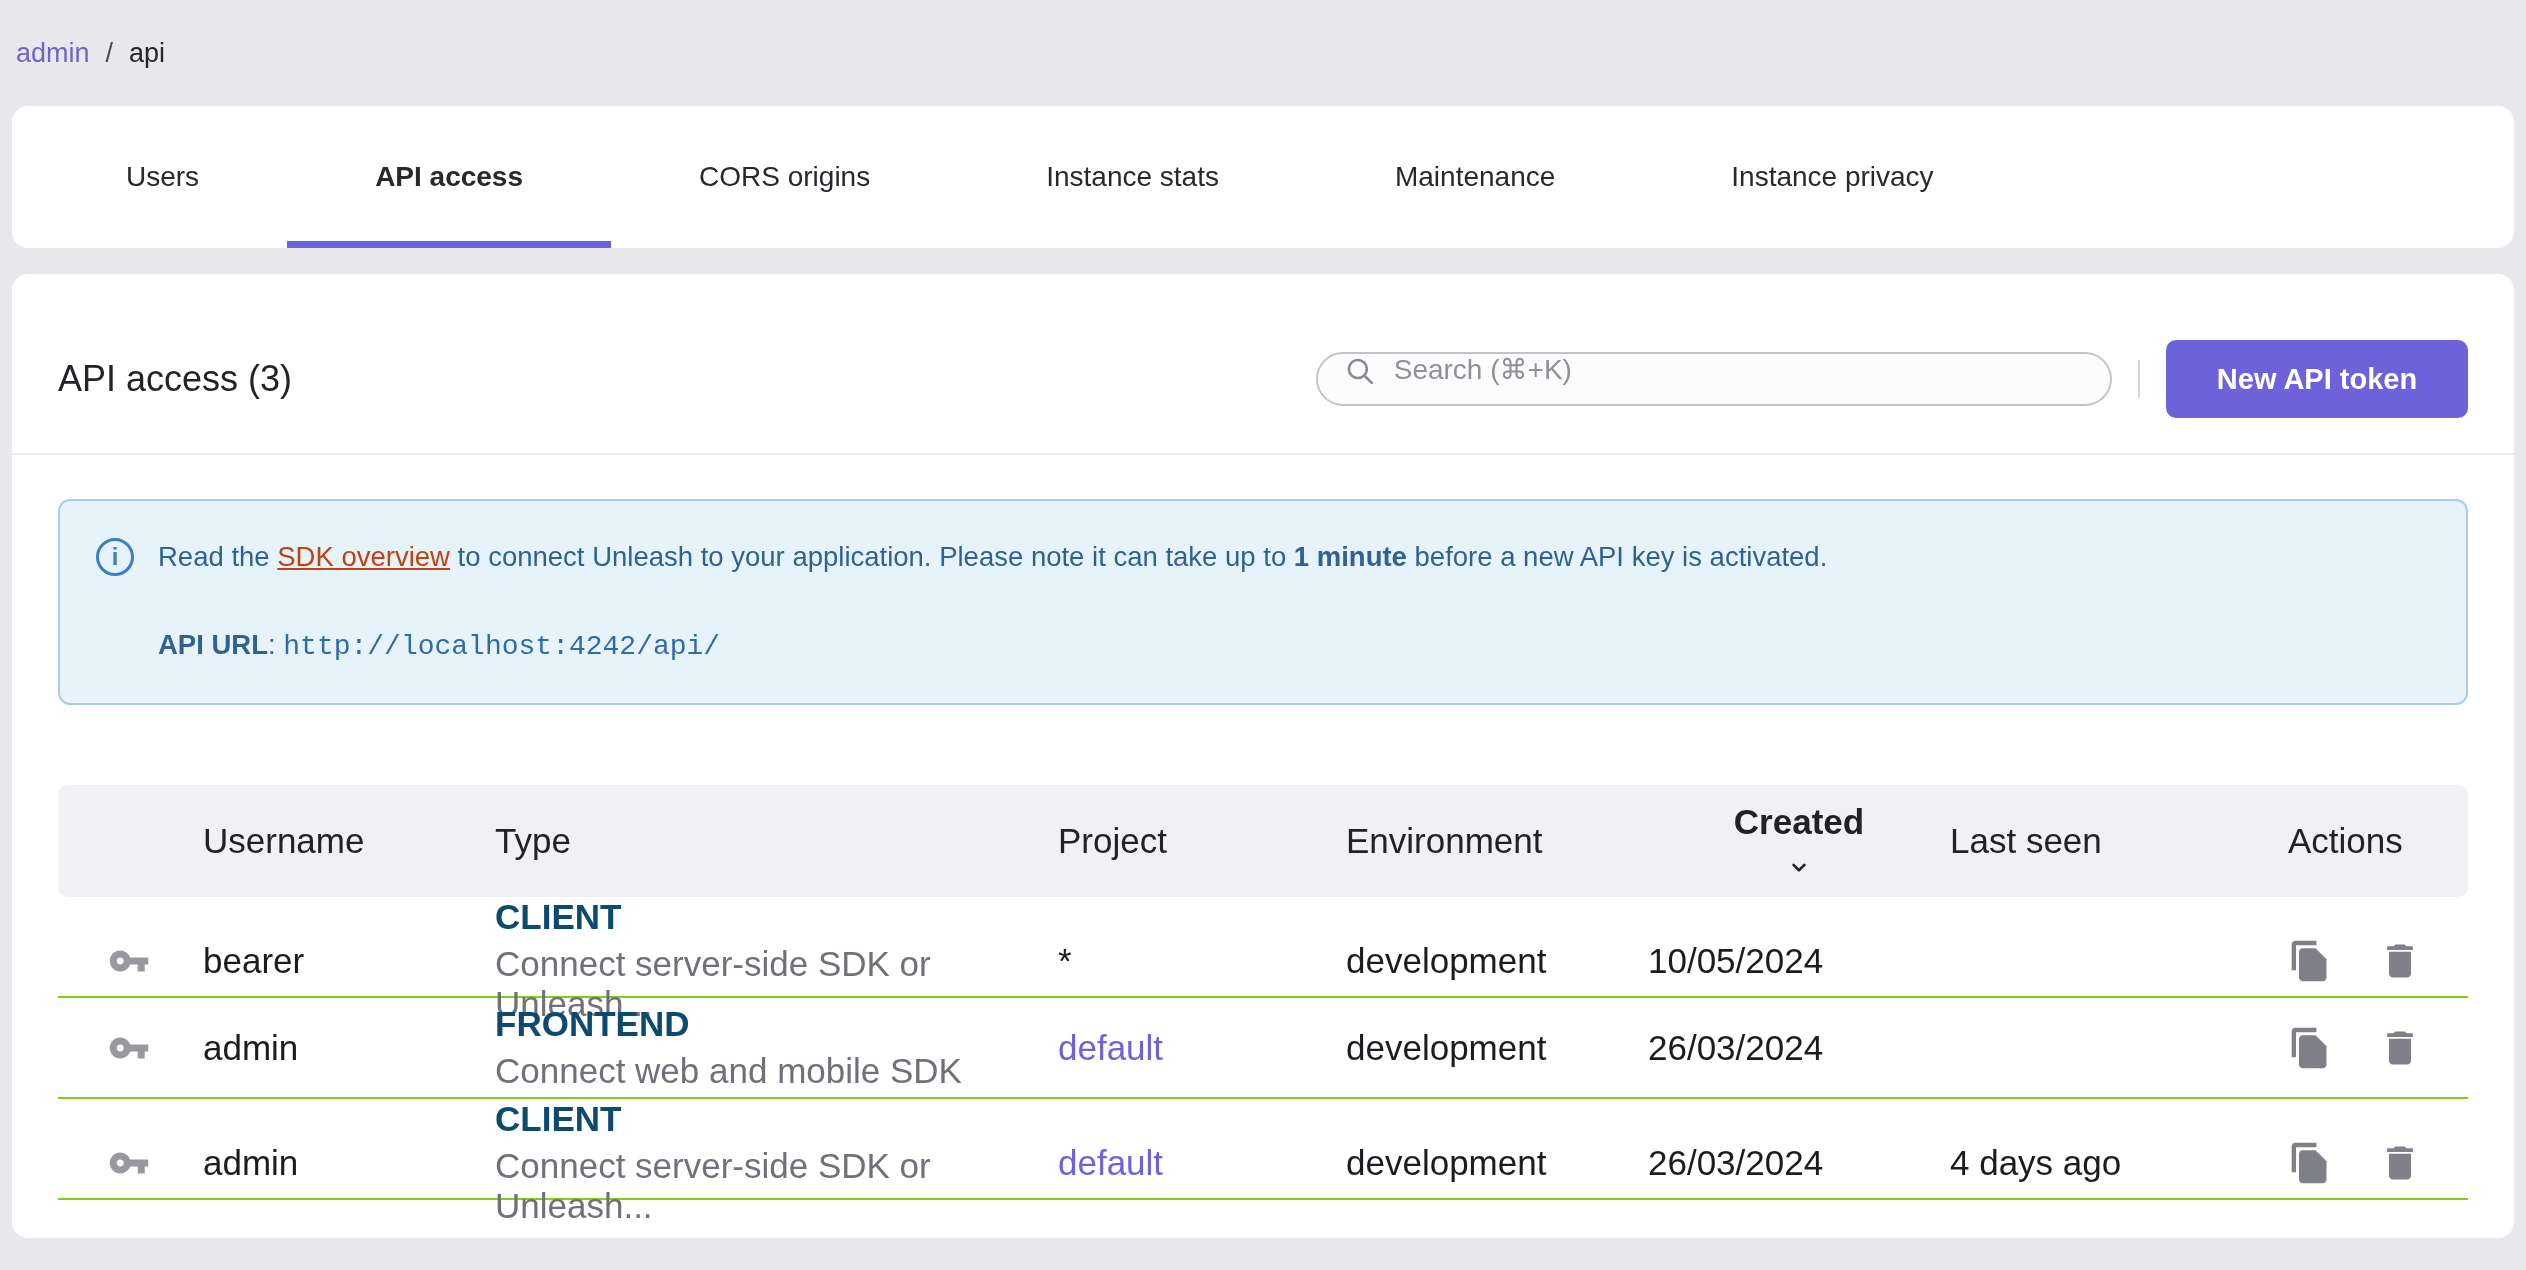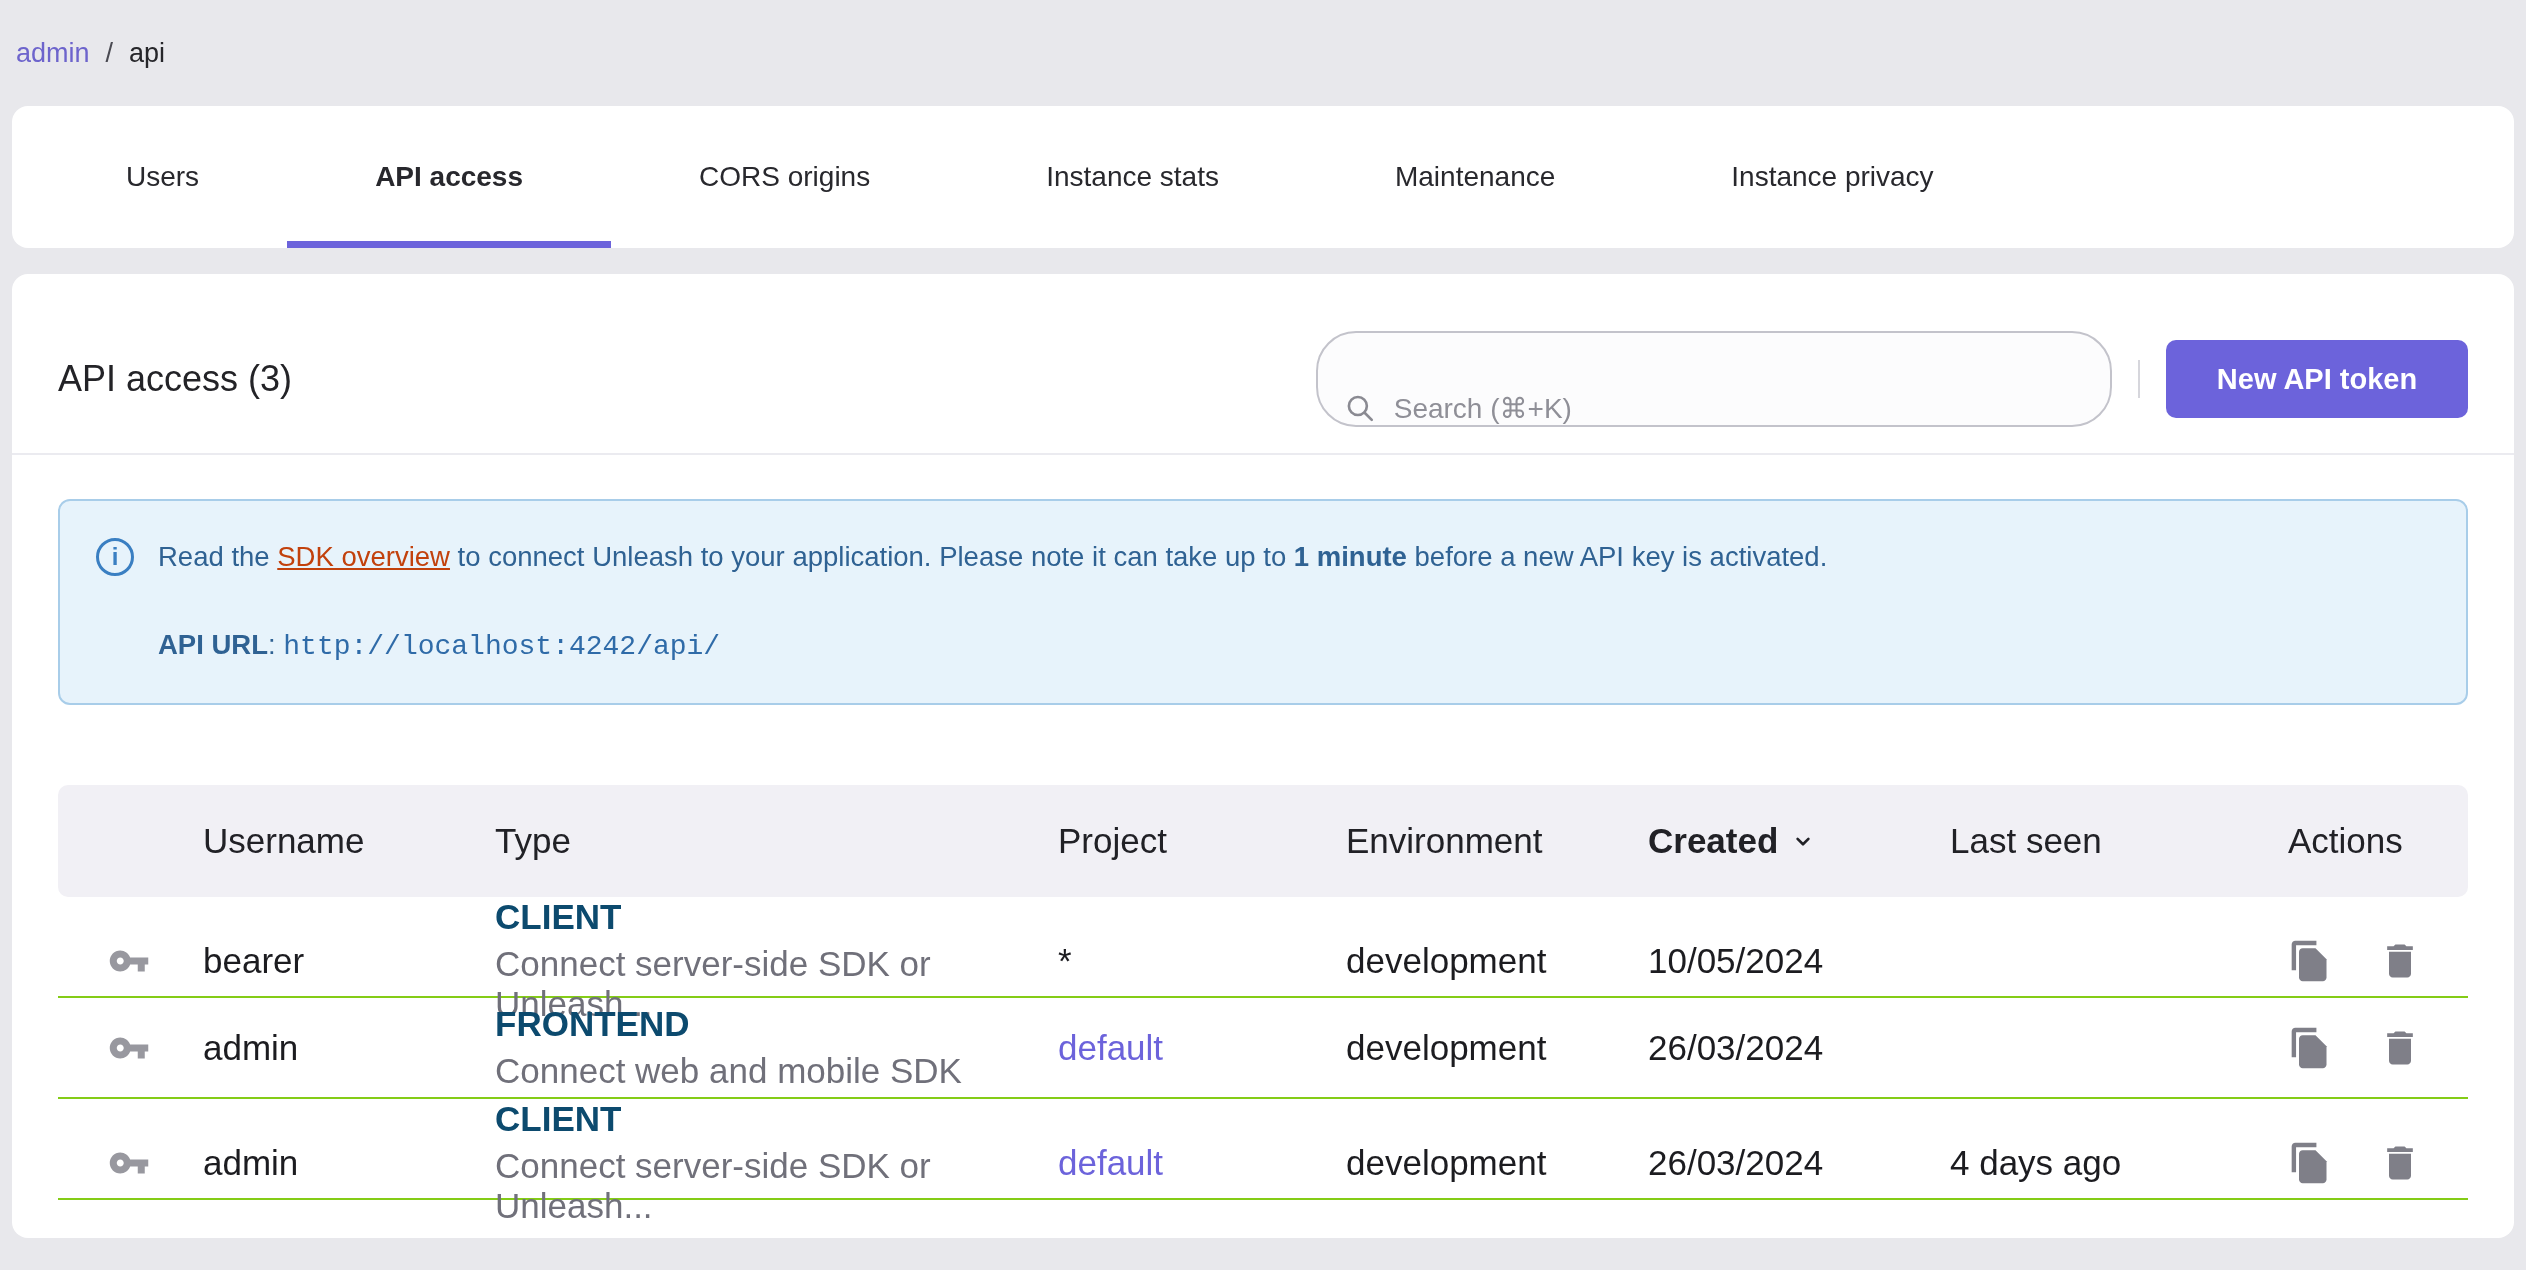--- a/index.html
+++ b/index.html
@@ -22,21 +22,21 @@
   .tab { position: relative; display: flex; align-items: center; justify-content: center; padding: 0 88px; font-size: 28px; color: #28282D; cursor: pointer; white-space: nowrap; }
   .tab.active { font-weight: 700; }
   .tab.active::after { content: ""; position: absolute; left: 0; right: 0; bottom: 0; height: 7px; background: var(--accent); }
 
   
   .main-card { margin: 26px 12px 0; background: #FFFFFF; border-radius: 16px; height: 964px; overflow: hidden; }
   .card-header { height: 150px; display: flex; align-items: center; padding: 0 46px; border-bottom: 2px solid #EBEBF0; margin-top: 31px; }
   .page-title { font-size: 36px; color: #232327; font-weight: 400; }
   .header-spacer { flex: 1; }
 
-  .search-box { width: 796px; height: 96px; border: 2px solid #C3C3CB; border-radius: 40px; display: flex; align-items: flex-end; padding: 0 26px; gap: 18px; background: #FCFCFD; }
+  .search-box { width: 796px; height: 54px; border: 2px solid #C3C3CB; border-radius: 40px; display: flex; align-items: flex-start; padding: 0 26px; gap: 18px; background: #FCFCFD; }
   .search-box input { border: none; outline: none; background: transparent; font-size: 28px; width: 100%; font-family: "Liberation Sans", sans-serif; color: #333; }
   .search-box input::placeholder { color: #8F8F97; }
 
   .v-divider { width: 2px; height: 38px; background: #D6D6DC; margin: 0 26px; flex: none; }
 
   .primary-btn { width: 302px; height: 78px; background: var(--accent); color: #FFFFFF; font-size: 29px; font-weight: 700; border: none; border-radius: 10px; cursor: pointer; font-family: "Liberation Sans", sans-serif; flex: none; }
 
   
   .info-box { margin: 44px 46px 0; background: #E7F3FB; border: 2px solid #A8CDE9; border-radius: 12px; padding: 36px 36px; font-size: 27.5px; color: #2F6293; line-height: 40px; }
   .info-line1 { display: flex; align-items: center; gap: 24px; }
@@ -44,21 +44,21 @@
   .sdk-link { text-decoration: underline; color: #c2410c; cursor: pointer; }
   .bold { font-weight: 700; }
   .info-line2 { margin-top: 48px; padding-left: 62px; }
   .api-url-label { font-weight: 700; }
   .api-url-value { font-family: "Liberation Mono", monospace; color: #2F6BA8; font-size: 28px; }
 
   
   .token-table { margin: 80px 46px 0; font-size: 35px; --cols: 145px 292px 563px 288px 302px 302px 338px 1fr; }
   .thead { display: grid; grid-template-columns: var(--cols); height: 112px; align-items: center; background: #F1F0F5; border-radius: 10px; color: #212126; }
   .th { font-weight: 400; }
-  .th-sorted { font-weight: 700; display: flex; align-items: center; gap: 12px; cursor: pointer; }
+  .th-sorted { font-weight: 700; display: flex; align-items: center; gap: 12px; cursor: pointer; flex-direction: column; }
   .row { display: grid; grid-template-columns: var(--cols); height: 101px; align-items: center; border-bottom: 2px solid #84cc16; }
   .key-cell { padding-left: 50px; display: flex; align-items: center; }
   .type-cell { display: flex; flex-direction: column; gap: 7px; justify-content: center; padding-right: 30px; }
   .type-name { color: #0c4a6e; font-weight: bold; }
   .type-desc { color: #70707A; }
   .project-plain { color: #1C1C20; cursor: default; }
   .project-link { color: #6C63DB; cursor: pointer; }
   .actions-cell { display: flex; gap: 46px; align-items: center; }
   .icon-btn { background: none; border: none; cursor: pointer; padding: 0; display: flex; align-items: center; }
 

